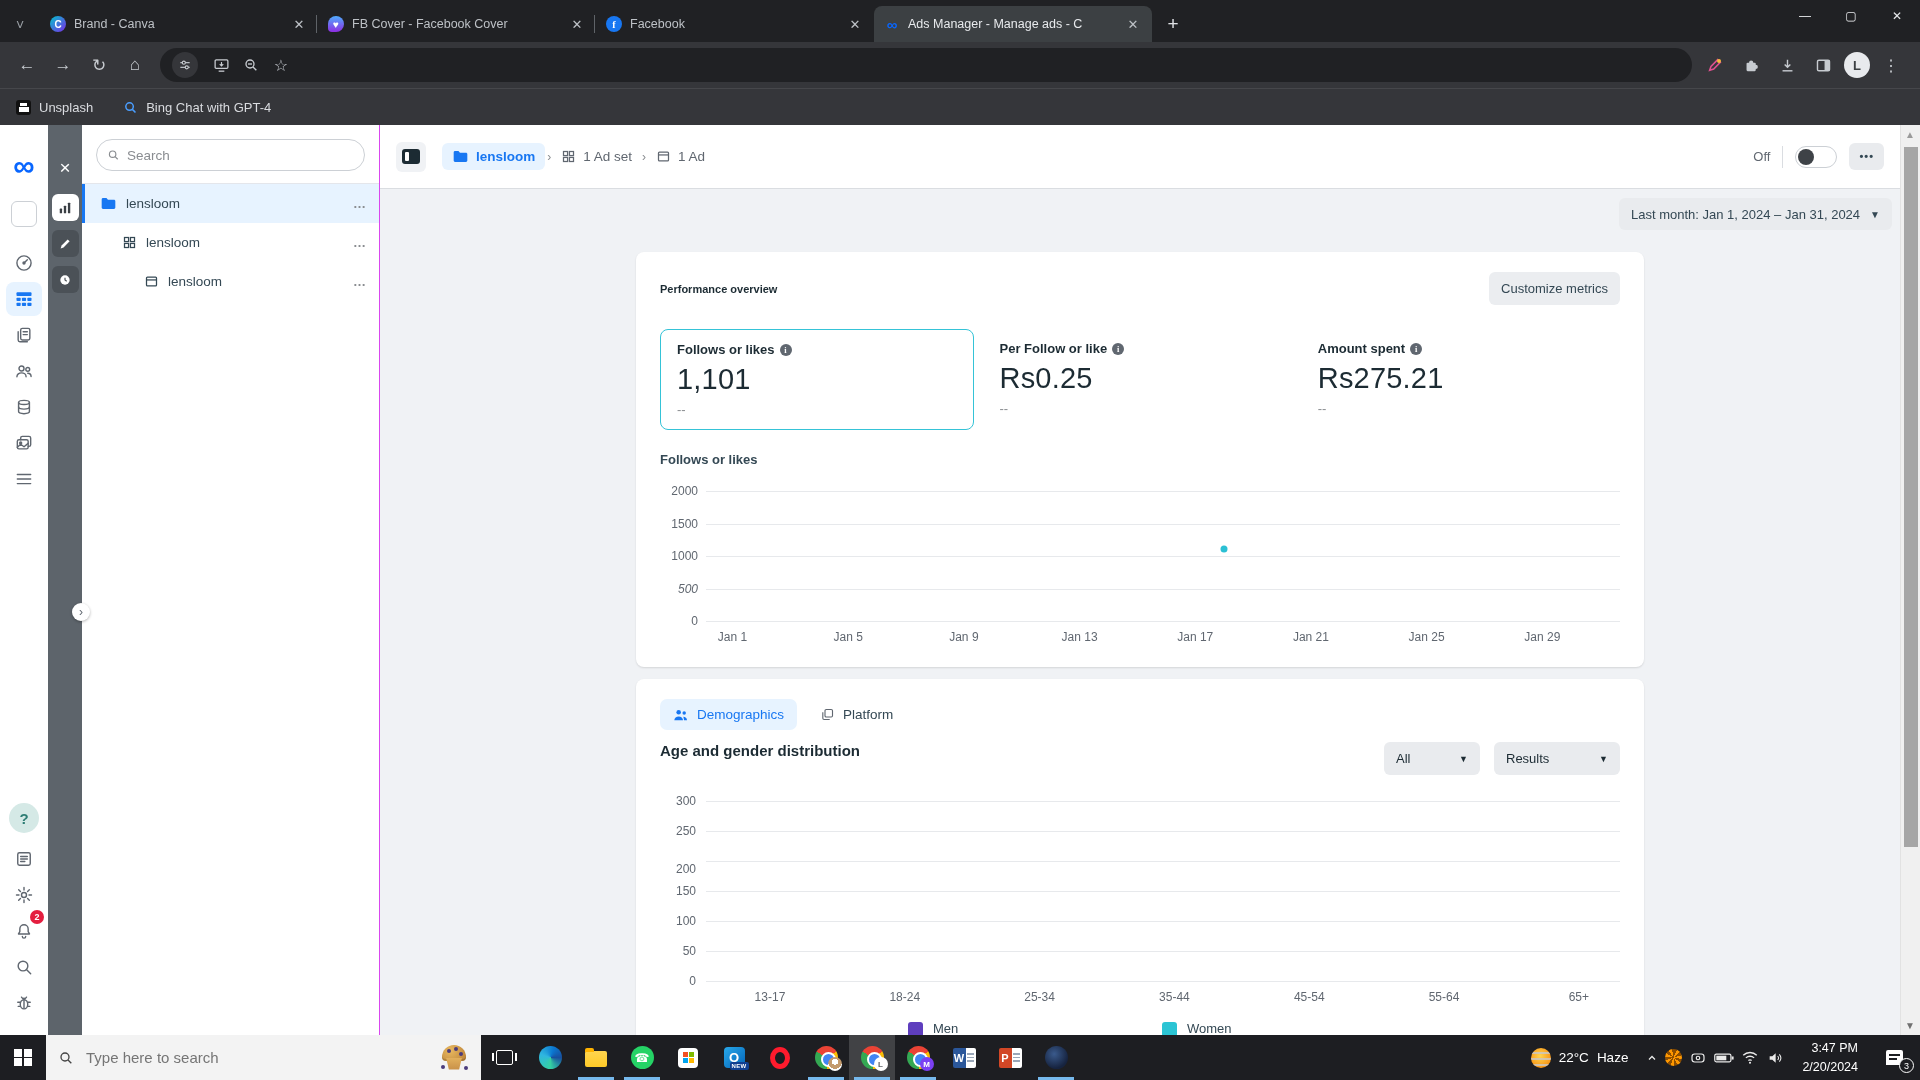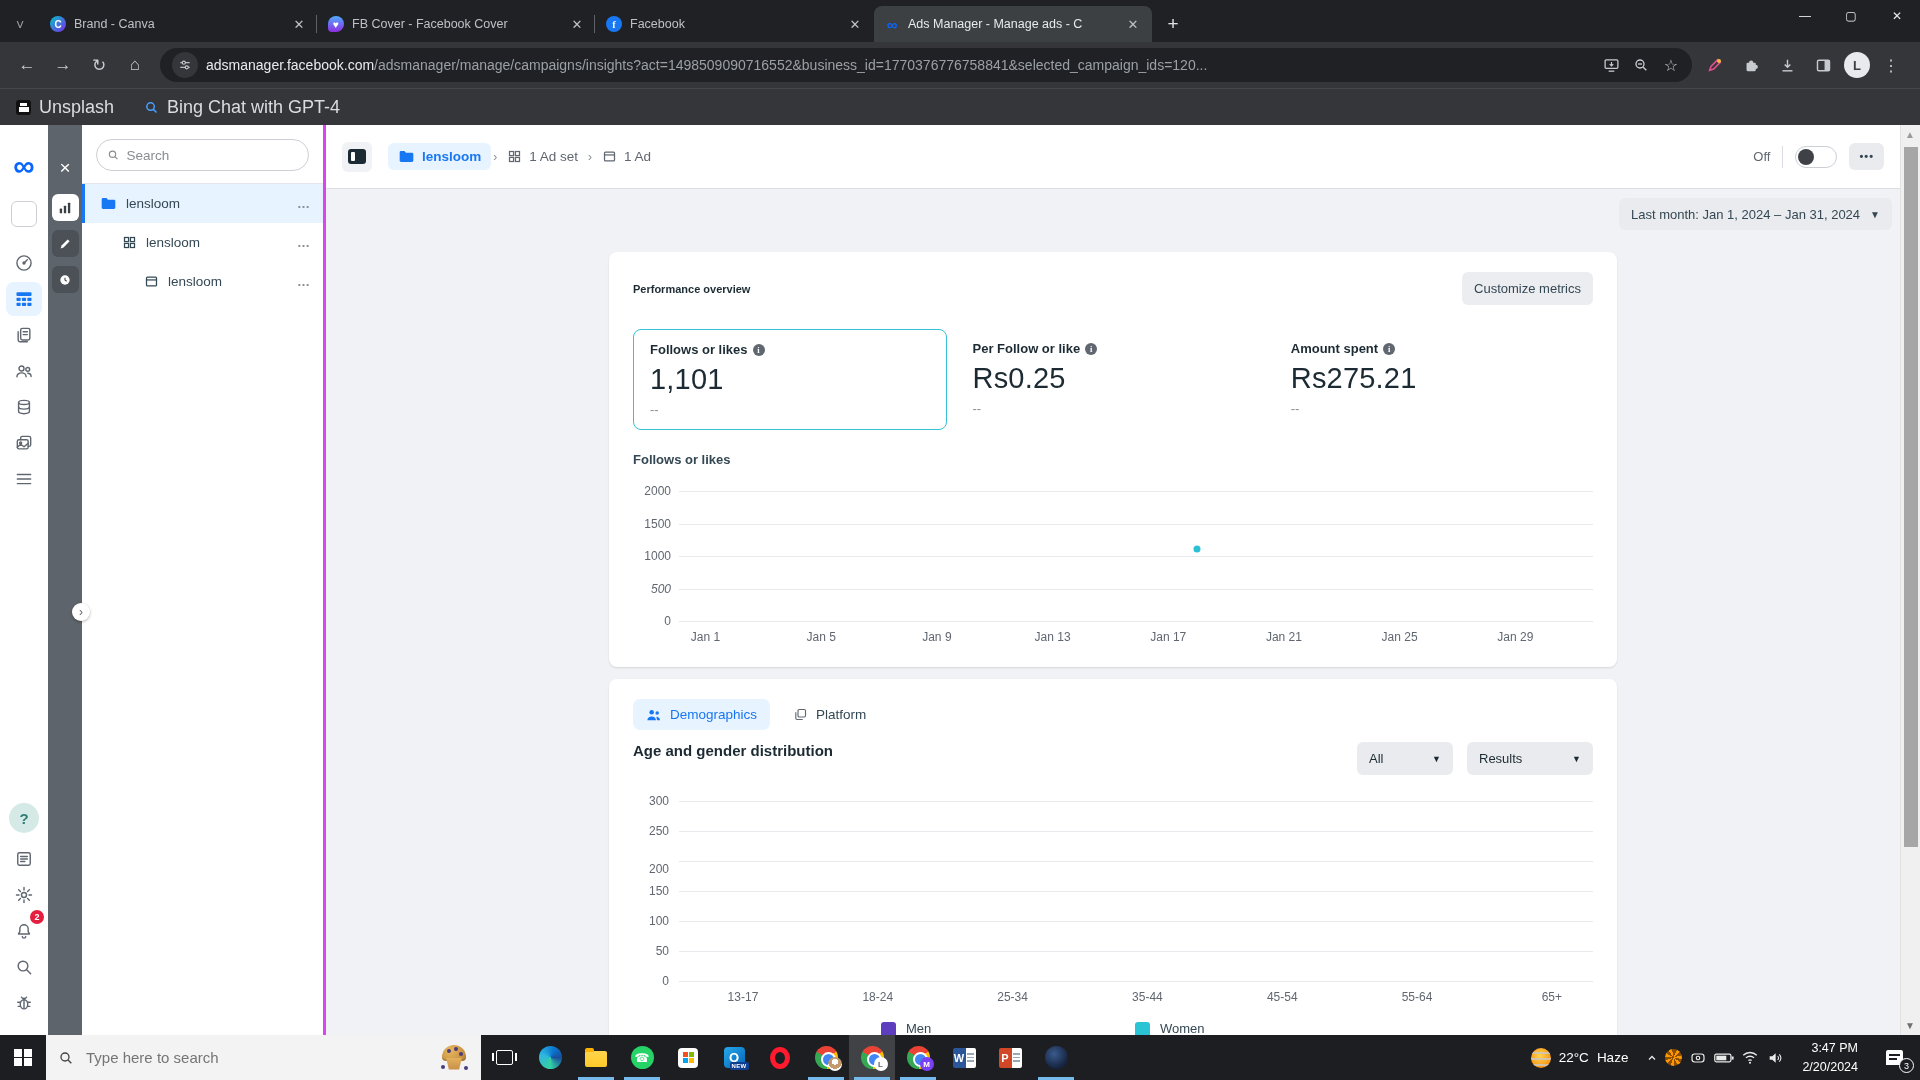--- a/index.html
+++ b/index.html
@@ -31,21 +31,21 @@
   .omni-tune{width:26px;height:26px;border-radius:50%;background:#35363a;margin-right:8px;flex:none}
   .url{font-size:14px;color:#e8eaed;white-space:nowrap;overflow:hidden;flex:1;min-width:0}
   .url .path{color:#9aa0a6}
   .omni-ic{width:30px;height:30px;color:#c7cbd0;flex:none;display:flex;align-items:center;justify-content:center;font-size:16px}
   .tb-right{display:flex;align-items:center;gap:6px;padding-right:4px}
   .tb-ic{width:30px;height:30px;color:#c7cbd0;display:flex;align-items:center;justify-content:center}
   .avatar{width:26px;height:26px;border-radius:50%;background:#e8eaed;color:#3c4043;font-size:13px;font-weight:700;display:flex;align-items:center;justify-content:center}
 
   
   .bookmarks{height:37px;background:#35363a;border-top:1px solid #46474b;display:flex;align-items:center;padding-left:16px;gap:30px}
-  .bm{display:flex;align-items:center;gap:8px;font-size:18px;color:#dadce0}
+  .bm{display:flex;align-items:center;gap:8px;font-size:13px;color:#dadce0}
   .bm-unsplash{width:15px;height:15px;background:#111;border-radius:3px;position:relative}
   .bm-unsplash::before{content:"";position:absolute;left:4px;top:3px;width:7px;height:3px;background:#fff}
   .bm-unsplash::after{content:"";position:absolute;left:2.5px;top:7px;width:10px;height:5px;background:#fff}
 
   
   .app{display:flex;height:910px;background:#f0f2f5;overflow:hidden}
   .iconbar{width:48px;background:#fff;display:flex;flex-direction:column;align-items:center;padding:26px 0 14px;flex:none}
   .meta-logo{color:#0866ff;font-size:30px;font-weight:700;line-height:1}
   .acct-box{width:26px;height:26px;border:1.5px solid #ccd0d5;border-radius:6px;margin:20px 0 18px}
   .sb-ic{width:36px;height:34px;color:#606770;display:flex;align-items:center;justify-content:center;margin:1px 0;border-radius:8px}
@@ -54,21 +54,21 @@
   .help-circle{width:30px;height:30px;border-radius:50%;background:#d5e9e6;color:#2e7d74;font-weight:700;font-size:15px;display:flex;align-items:center;justify-content:center;margin-bottom:8px}
   .bell-wrap{position:relative}
   .badge2{position:absolute;top:-4px;right:-2px;background:#e41e3f;color:#fff;font-size:9px;font-weight:700;min-width:14px;height:14px;border-radius:7px;display:flex;align-items:center;justify-content:center;padding:0 3px}
 
   .strip{width:34px;background:#5d646b;display:flex;flex-direction:column;align-items:center;padding-top:32px;gap:9px;flex:none;position:relative}
   .strip-x{color:#fff;font-size:19px;margin-bottom:6px}
   .strip-btn{width:27px;height:27px;border-radius:6px;background:#4b5157;display:flex;align-items:center;justify-content:center}
   .strip-btn.on{background:#fff}
   .strip-expand{position:absolute;left:24px;top:478px;width:18px;height:18px;border-radius:50%;background:#fff;box-shadow:0 1px 3px rgba(0,0,0,.3);color:#606770;font-size:12px;display:flex;align-items:center;justify-content:center}
 
-  .panel{width:244px;background:#fff;border-right:3px solid #d946ef;flex:none}
+  .panel{width:298px;background:#fff;border-right:1px solid #d946ef;flex:none}
   .p-search{margin:14px 14px 12px;height:32px;border:1px solid #ccd0d5;border-radius:16px;display:flex;align-items:center;padding:0 10px;gap:7px;color:#8a8d91}
   .p-search input{border:0;outline:0;font-size:13.5px;color:#1c2b33;width:100%;font-family:inherit;background:transparent}
   .p-search input::placeholder{color:#8a8d91}
   .p-div{height:1px;background:#e4e6eb}
   .tree-row{height:39px;display:flex;align-items:center;gap:9px;padding-right:12px;font-size:13.5px;color:#344854;position:relative}
   .tree-row .dots{margin-left:auto;color:#8a8d91;font-weight:700;letter-spacing:1px;font-size:13px}
   .tree-row.sel{background:#e7f3ff}
   .tree-row.sel::before{content:"";position:absolute;left:0;top:0;bottom:0;width:3px;background:#1877f2}
 
   .main{flex:1;min-width:0;position:relative;overflow:hidden}
@@ -229,21 +229,20 @@
   <div class="nav-btn">⌂</div>
   <div class="omnibox">
     <span class="omni-tune g">
       <svg width="14" height="14" viewBox="0 0 24 24" fill="none" stroke="#c7cbd0" stroke-width="2">
           <line x1="4" y1="8" x2="20" y2="8"></line>
           <circle cx="10" cy="8" r="2.6" fill="#202124"></circle>
           <line x1="4" y1="16" x2="20" y2="16"></line>
           <circle cx="15" cy="16" r="2.6" fill="#202124"></circle>
         </svg>
     </span>
-    <span class="url"><span class="host">adsmanager.facebook.com</span><span class="path">/adsmanager/manage/campaigns/insights?act=1498509090716552&amp;business_id=1770376776758841&amp;selected_campaign_ids=120...</span></span>
     <span class="omni-ic">
       <svg width="17" height="17" viewBox="0 0 24 24" fill="none" stroke="#c7cbd0" stroke-width="1.8">
           <rect x="3" y="4" width="18" height="12" rx="1.5"></rect>
           <line x1="8" y1="20" x2="16" y2="20"></line>
           <path d="M12 7v5M9.5 10L12 12.5 14.5 10" stroke-width="1.6"></path>
         </svg>
     </span>
     <span class="omni-ic">
       <svg width="16" height="16" viewBox="0 0 24 24" fill="none" stroke="#c7cbd0" stroke-width="2">
           <circle cx="10.5" cy="10.5" r="6"></circle>

